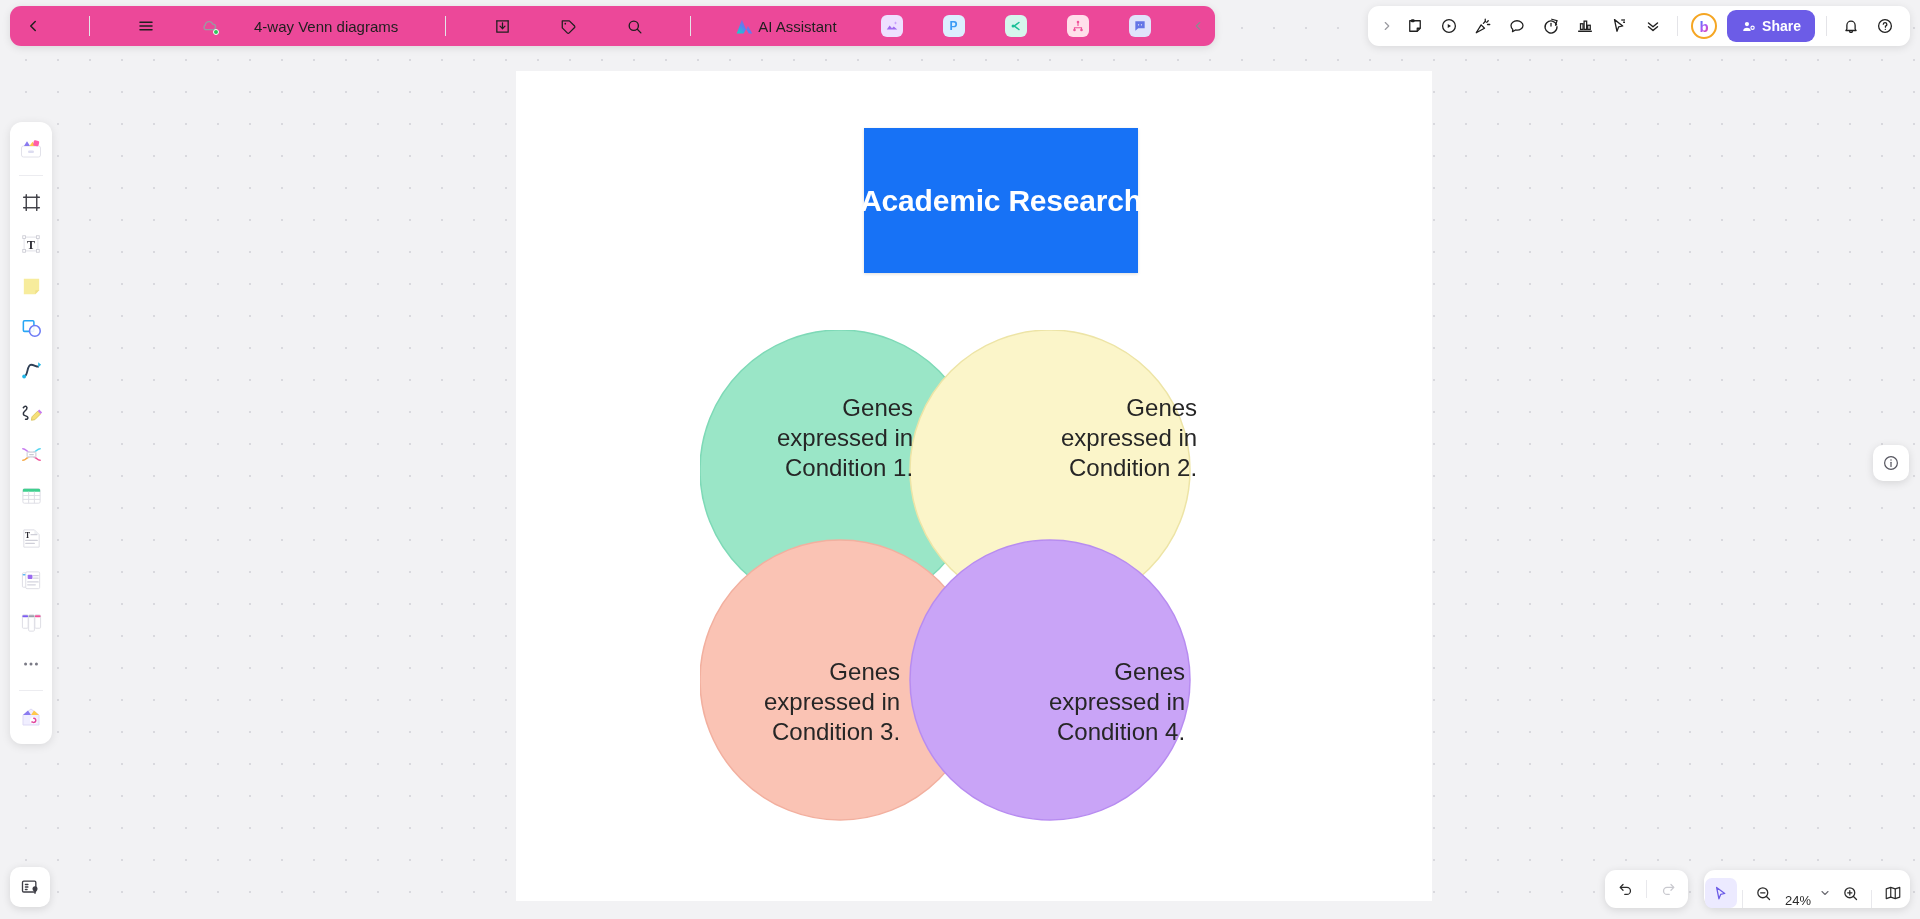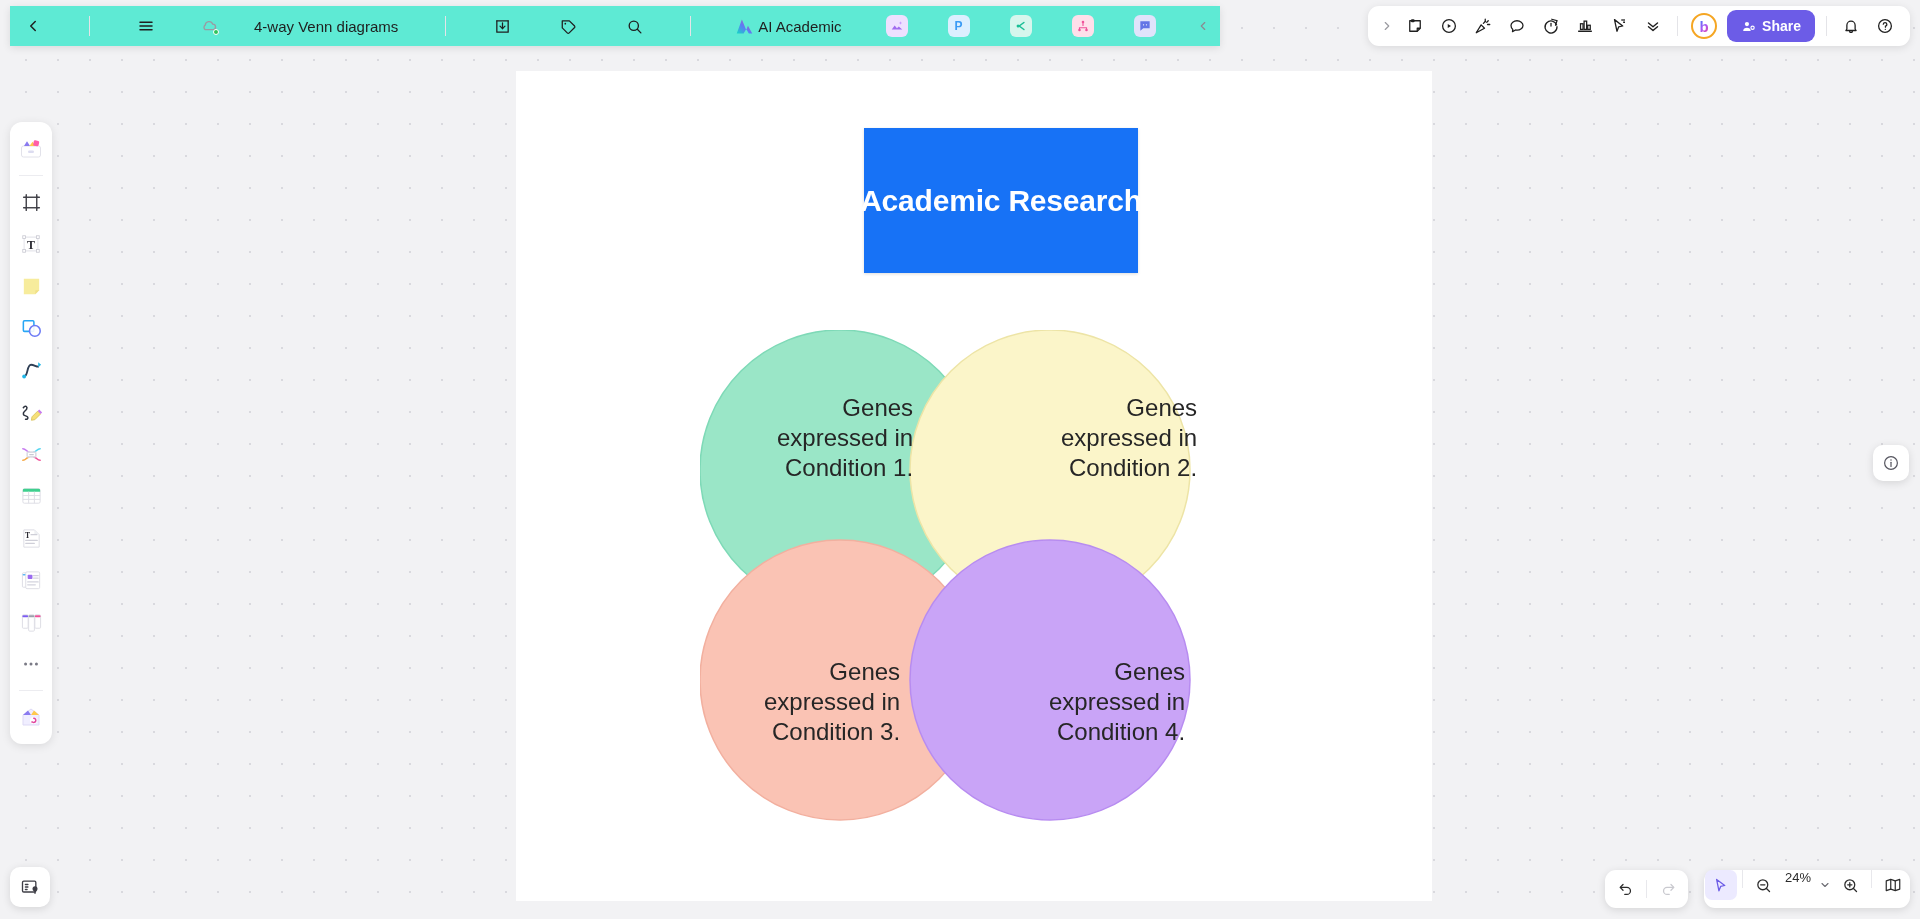--- a/index.html
+++ b/index.html
@@ -58,21 +58,21 @@
   }
   #lbl1 { left:77px;  top:63px;  }
   #lbl2 { left:361px; top:63px;  }
   #lbl3 { left:64px;  top:327px; }
   #lbl4 { left:349px; top:327px; }
 
   
   .topbar {
     position:absolute; left:10px; top:6px; height:40px;
     display:flex; align-items:center;
-    background:#5eead4; border-radius:0;
+    background:#ec4899; border-radius:11px;
     box-shadow:0 2px 8px rgba(0,0,0,.10);
     padding:0 6px;
     gap:32px;
   }
   .tb-btn {
     width:34px; height:34px; border-radius:8px;
     display:flex; align-items:center; justify-content:center;
     cursor:pointer; color:#1f1f1f; flex:none;
   }
   .tb-sep { width:1px; height:20px; background:#e4e4e8; margin:0 7px; flex:none; }
@@ -158,21 +158,21 @@
   .bottom-undo {
     position:absolute; right:232px; bottom:11px; height:38px;
     background:#fff; border-radius:11px;
     box-shadow:0 2px 8px rgba(0,0,0,.12);
     display:flex; align-items:center; padding:0 4px;
   }
   .bottom-zoom {
     position:absolute; right:10px; bottom:11px; height:38px;
     background:#fff; border-radius:11px;
     box-shadow:0 2px 8px rgba(0,0,0,.12);
-    display:flex; align-items:flex-start; padding:0 1px;
+    display:flex; align-items:flex-end; padding:0 1px;
   }
   .bb {
     width:32px; height:30px; border-radius:7px;
     display:flex; align-items:center; justify-content:center;
     cursor:pointer; color:#2b2b2b;
   }
   .bb.disabled { color:#c9c9cf; cursor:default; }
   .bb.active { background:#eceaff; color:#6c5ce7; }
   .bb-sep { width:1px; height:18px; background:#e8e8ec; margin:0 5px; }
   .zoom-val {
@@ -265,21 +265,21 @@
       <svg width="21" height="19" viewBox="0 0 24 22">
         <defs>
             <linearGradient id="aig" x1="0" y1="1" x2="1" y2="0">
           <stop offset="0%" stop-color="#12d8c5"></stop>
               <stop offset="45%" stop-color="#5b7df5"></stop>
               <stop offset="100%" stop-color="#e1459d"></stop>
         </linearGradient>
           </defs>
         <path d="M3 19 9 3l5 12 2-5 5 9h-4l-3-5-3 5z" fill="url(#aig)"></path>
       </svg>
-      <span class="txt">AI Academic</span>
+      <span class="txt">AI Assistant</span>
     </div>
     <div class="app-icon" style="background:#eee0ff">
       <svg width="14" height="14" viewBox="0 0 24 24">
           <path d="M3 18l5-7 4 5 3-3 6 5z" fill="#a06bf0"></path>
           <path d="M18 4l.9 2.1 2.1.9-2.1.9L18 10l-.9-2.1L15 7l2.1-.9z" fill="#c79bff"></path>
         </svg>
     </div>
     <div class="app-icon" style="background:#dcefff;color:#3b9bf5">P</div>
     <div class="app-icon" style="background:#d6f6ed">
       <svg width="14" height="14" viewBox="0 0 24 24" fill="none" stroke="#19bf96" stroke-width="2.6" stroke-linecap="round">

